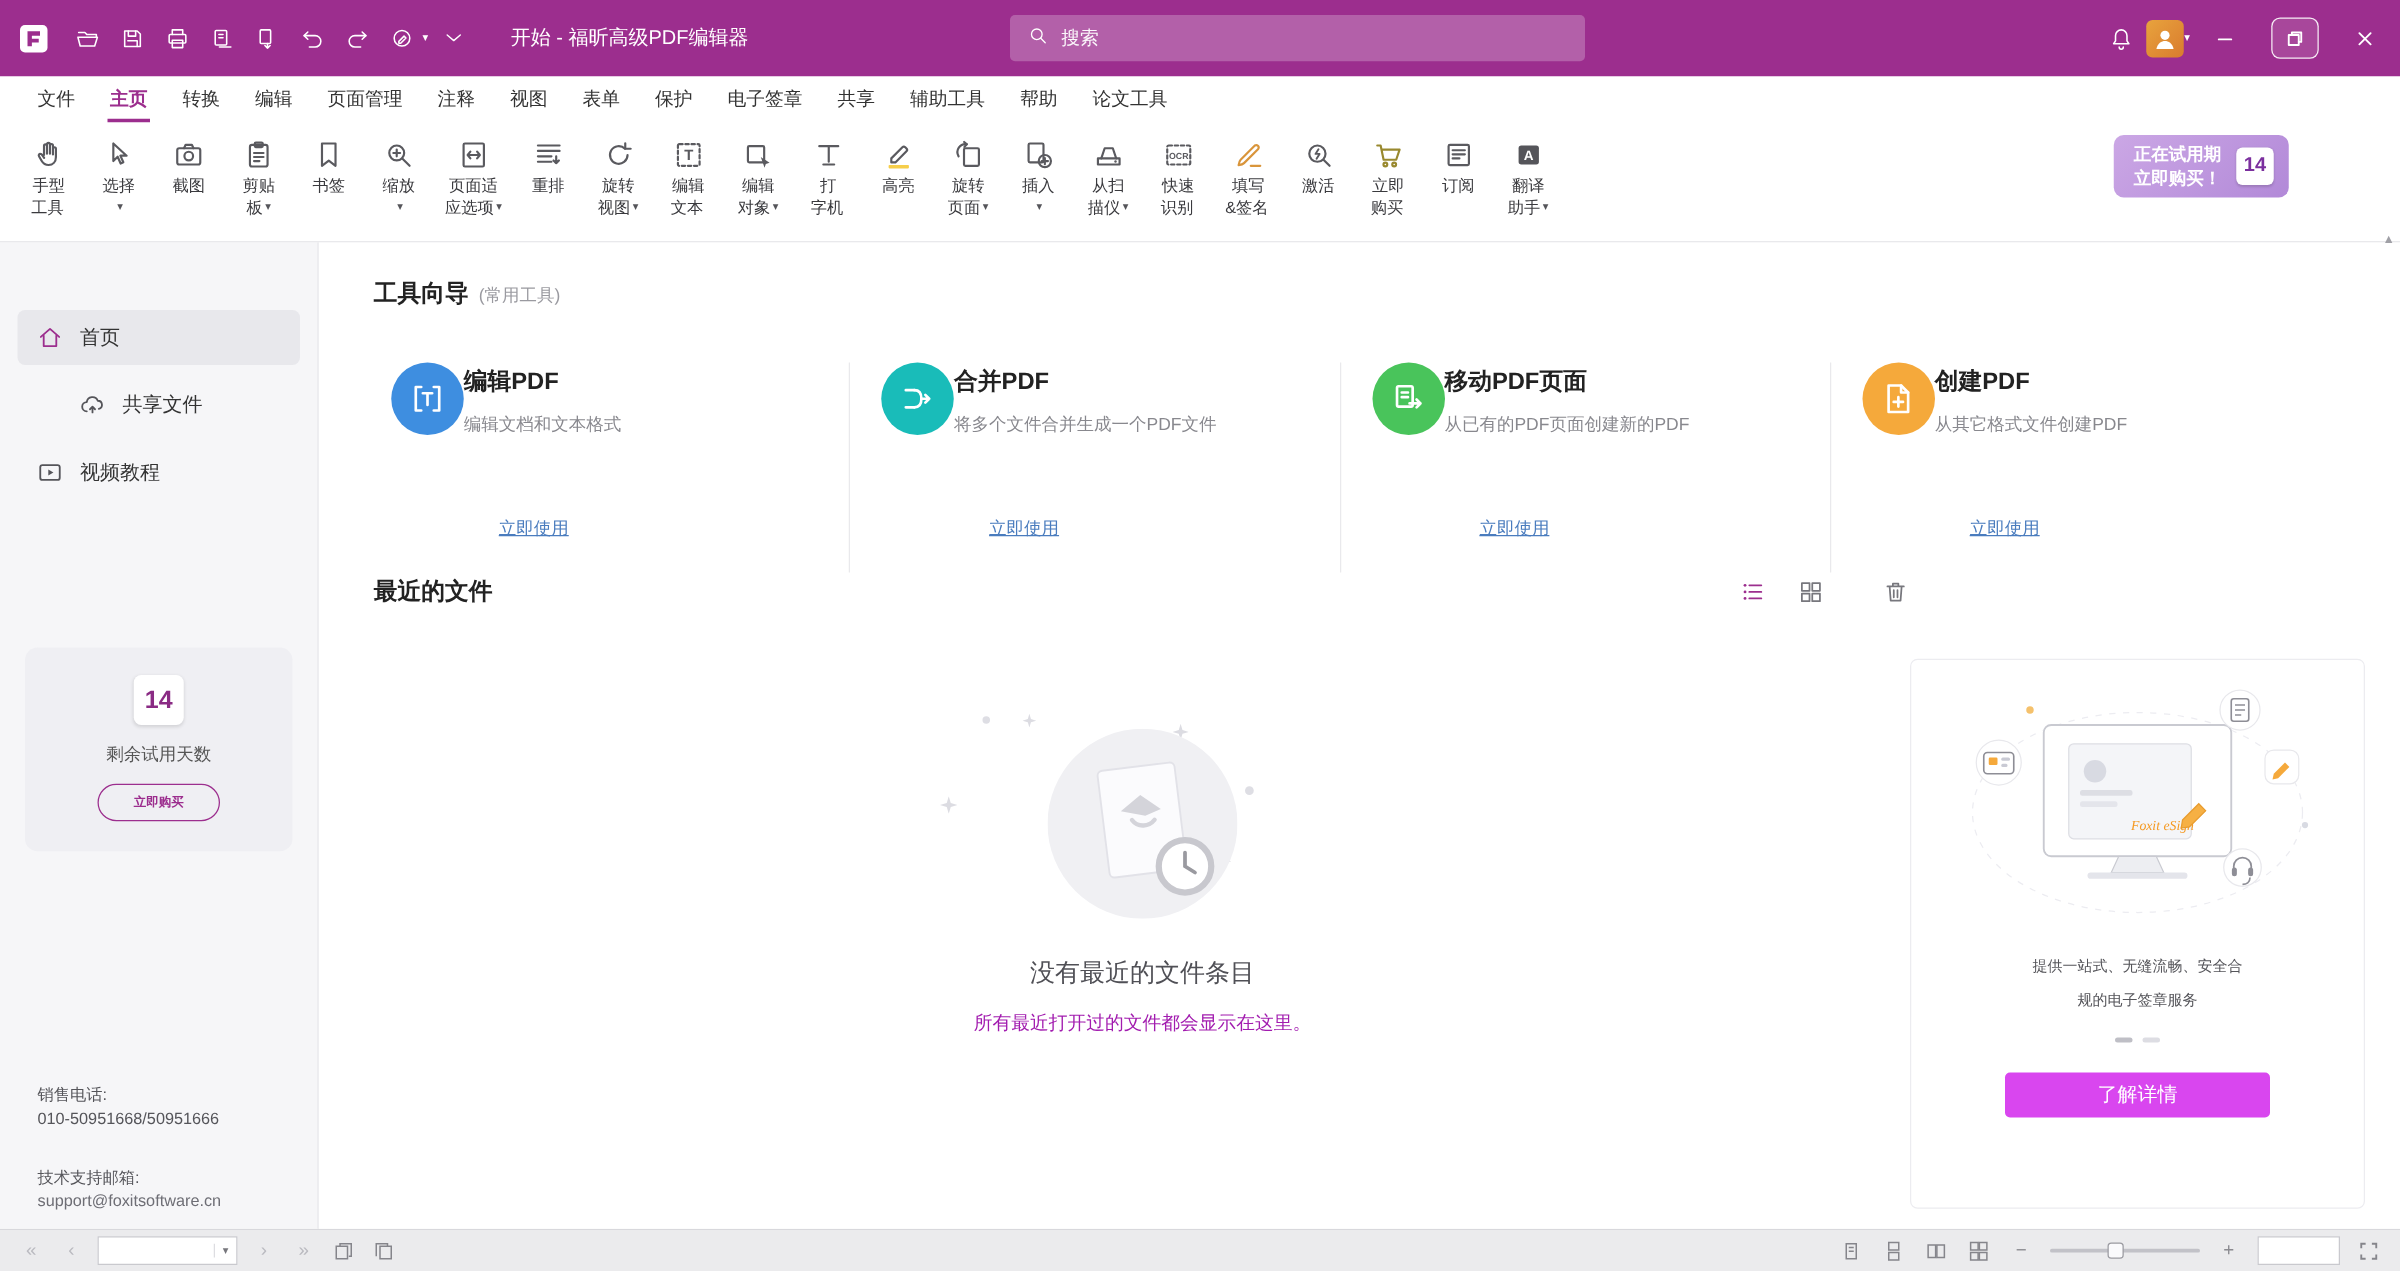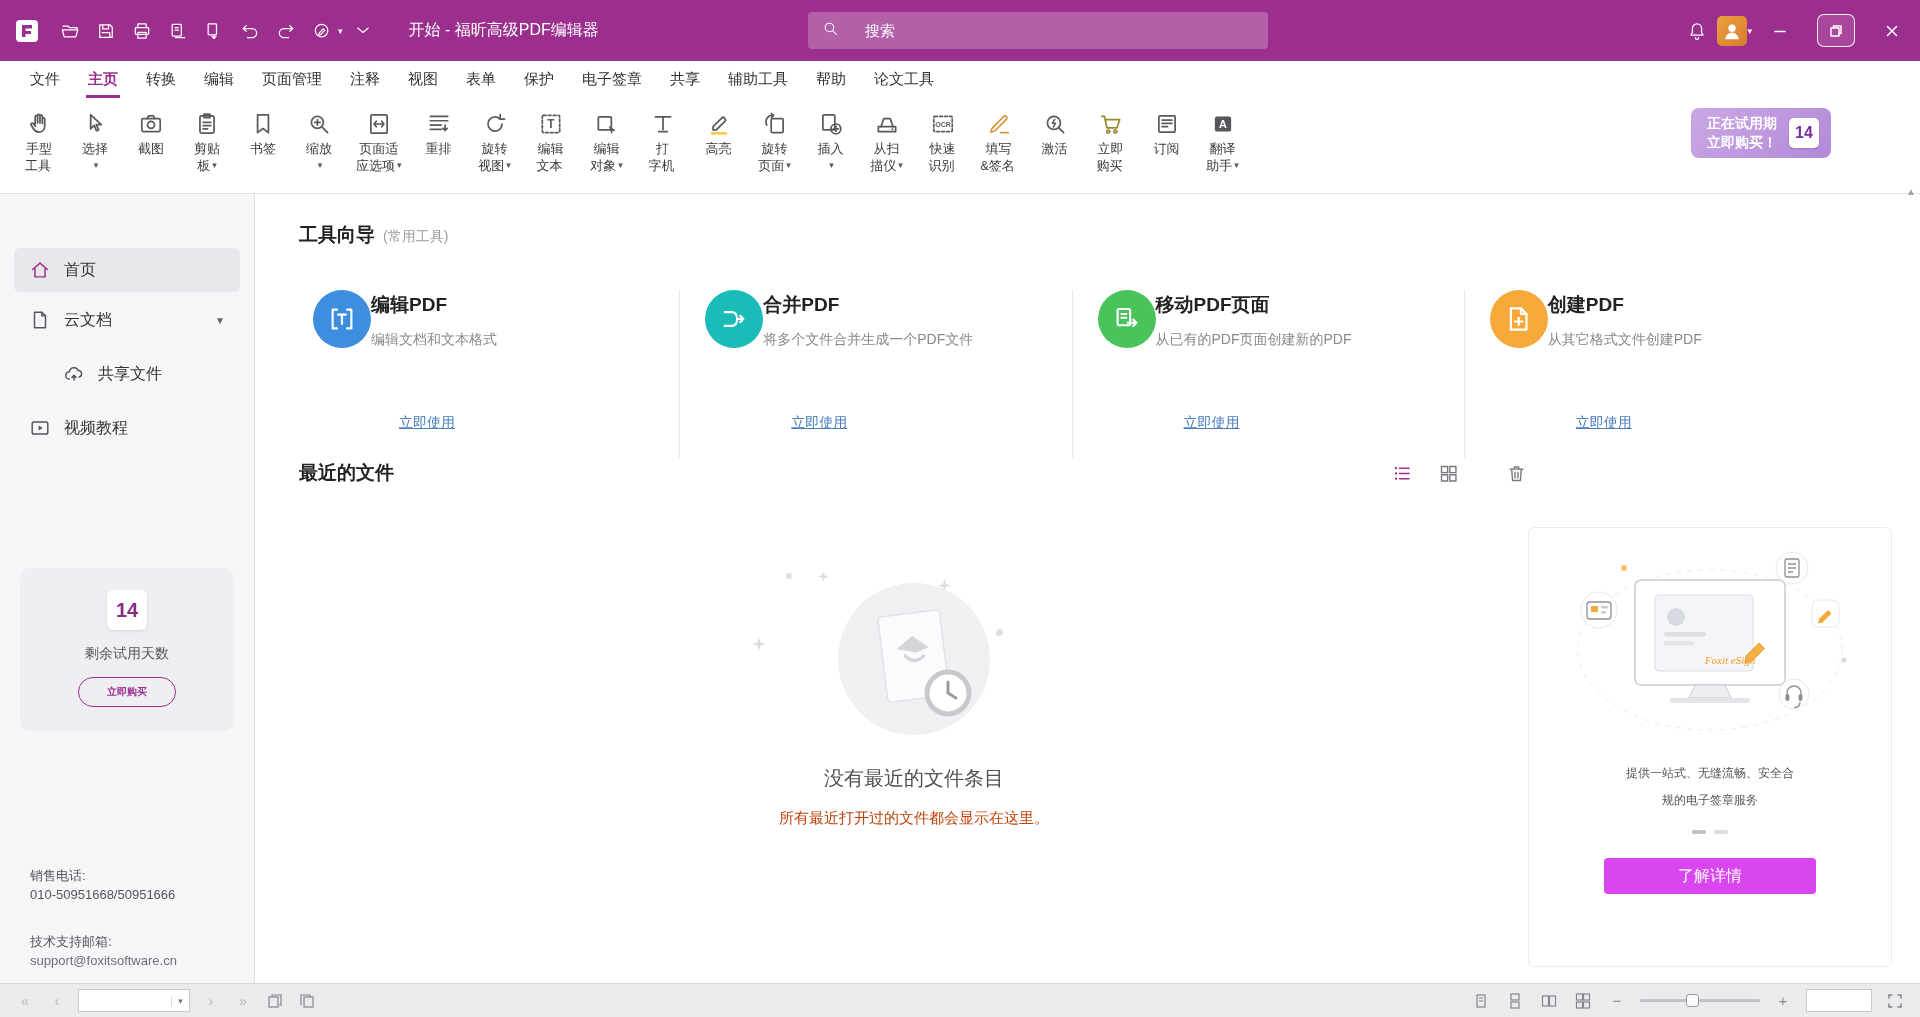--- a/index.html
+++ b/index.html
@@ -7,21 +7,21 @@
   body { font-family:"Liberation Sans","DejaVu Sans",sans-serif; background:#fff; color:#333; }
   button { background:none; border:none; cursor:pointer; font-family:inherit; }
 
   
   .titlebar { position:relative; height:61px; background:#9C2E8E; display:flex; align-items:center; padding-left:12px; color:#fff; }
   .tb-left { display:flex; align-items:center; gap:4px; }
   .tb-logo { width:30px; height:30px; display:flex; align-items:center; justify-content:center; margin-right:8px; }
   .tb-btn { width:32px; height:32px; display:flex; align-items:center; justify-content:center; border-radius:4px; }
   .tb-caret { font-size:9px; color:#fff; margin-left:-4px; }
   .tb-title { margin-left:30px; font-size:16px; white-space:nowrap; }
-  .tb-search { position:absolute; left:808px; top:12px; width:460px; height:37px; background:rgba(255,255,255,.24); border-radius:4px; display:flex; align-items:center; gap:26px; padding:0 14px; }
+  .tb-search { position:absolute; left:808px; top:12px; width:460px; height:37px; background:rgba(255,255,255,.24); border-radius:4px; display:flex; align-items:center; gap:10px; padding:0 14px; }
   .tb-search input { flex:1; background:transparent; border:none; outline:none; color:#fff; font-size:15px; }
   .tb-search input::placeholder { color:rgba(255,255,255,.95); }
   .tb-right { margin-left:auto; display:flex; align-items:center; height:100%; }
   .tb-avatar { width:30px; height:30px; border-radius:5px; background:linear-gradient(135deg,#E8A33D,#D97B2E); display:flex; align-items:center; justify-content:center; margin:0 4px; }
   .win-btn { width:56px; height:100%; display:flex; align-items:center; justify-content:center; }
   .win-btn.restore-hl { position:relative; }
   .win-btn.restore-hl::before { content:""; position:absolute; left:9px; right:9px; top:14px; bottom:14px; border:1.5px solid rgba(255,255,255,.9); border-radius:7px; background:rgba(255,255,255,.12); }
   svg.wic { stroke:#fff; fill:none; stroke-width:1.5; stroke-linecap:round; stroke-linejoin:round; }
 
   
@@ -90,21 +90,21 @@
   .ract.sep { margin-left:22px; }
   svg.aic { stroke:#77777D; fill:none; stroke-width:1.6; stroke-linecap:round; stroke-linejoin:round; }
   svg.aic.on { stroke:#9C2E8E; }
 
   .recent-empty { position:absolute; left:44px; top:389px; width:1230px; text-align:center; }
   .es-illu { position:relative; width:320px; height:152px; margin:0 auto; }
   .es-circle { position:absolute; left:84px; top:0; }
   .spark { position:absolute; }
   .dotp { position:absolute; border-radius:50%; background:#DEDEE4; }
   .empty-title { margin-top:30px; font-size:20px; color:#505056; }
-  .empty-desc { margin-top:17px; font-size:15px; color:#c2410c; }
+  .empty-desc { margin-top:17px; font-size:15px; color:#a21caf; }
 
   .esign-panel { position:absolute; left:1273px; top:333px; width:364px; height:440px; background:#fff; border:1px solid #ECECF0; border-radius:6px; display:flex; flex-direction:column; align-items:center; padding-top:12px; }
   .esign-text { font-size:12px; color:#55555A; line-height:27px; text-align:center; margin-top:10px; }
   .esign-dots { display:flex; gap:8px; margin-top:16px; }
   .esign-dots span { width:14px; height:4px; border-radius:2px; }
   .esign-dots .d-on { background:#BFBFC6; } .esign-dots .d-off { background:#DDDDE3; }
   .esign-btn { margin-top:24px; width:212px; height:36px; background:#d946ef; color:#fff; font-size:16px; border-radius:4px; }
 
   
   .statusbar { height:34px; background:#EBEBED; border-top:1px solid #D8D8DC; display:flex; align-items:center; padding:0 14px; gap:10px; color:#8A8A90; }
@@ -593,28 +593,20 @@
 
 <div class="body-row">
 
   <aside class="sidebar">
     <div class="side-item active">
       <svg class="sic brand" width="22" height="22" viewBox="0 0 24 24">
           <path d="M4 11.5L12 4.5l8 7"></path>
           <path d="M6.5 10.5V19.5h11v-9"></path>
         </svg>
       <span>首页</span>
-    </div>
-    <div class="side-item">
-      <svg class="sic" width="22" height="22" viewBox="0 0 24 24">
-          <path d="M6 3.5h8l4 4v13H6z"></path>
-          <path d="M14 3.5v4h4"></path>
-        </svg>
-      <span>云文档</span>
-      <span class="side-caret">▼</span>
     </div>
     <div class="side-item indent">
       <svg class="sic" width="22" height="22" viewBox="0 0 24 24">
           <path d="M7 17.5a4 4 0 0 1 0-8 5 5 0 0 1 9.6-1.2 3.6 3.6 0 0 1 .9 7.1"></path>
           <path d="M12 18.5v-5m0 0l-2.2 2.2M12 13.5l2.2 2.2"></path>
         </svg>
       <span>共享文件</span>
     </div>
     <div class="side-item gap-top">
       <svg class="sic" width="22" height="22" viewBox="0 0 24 24">

